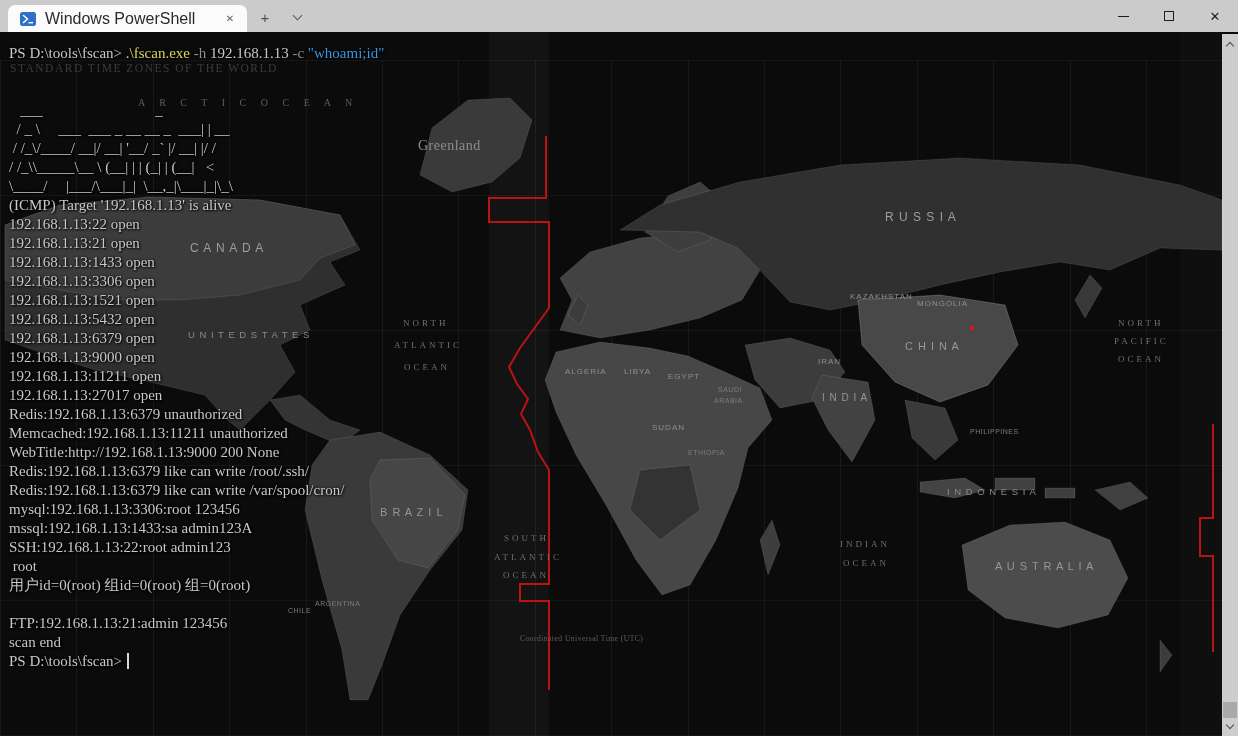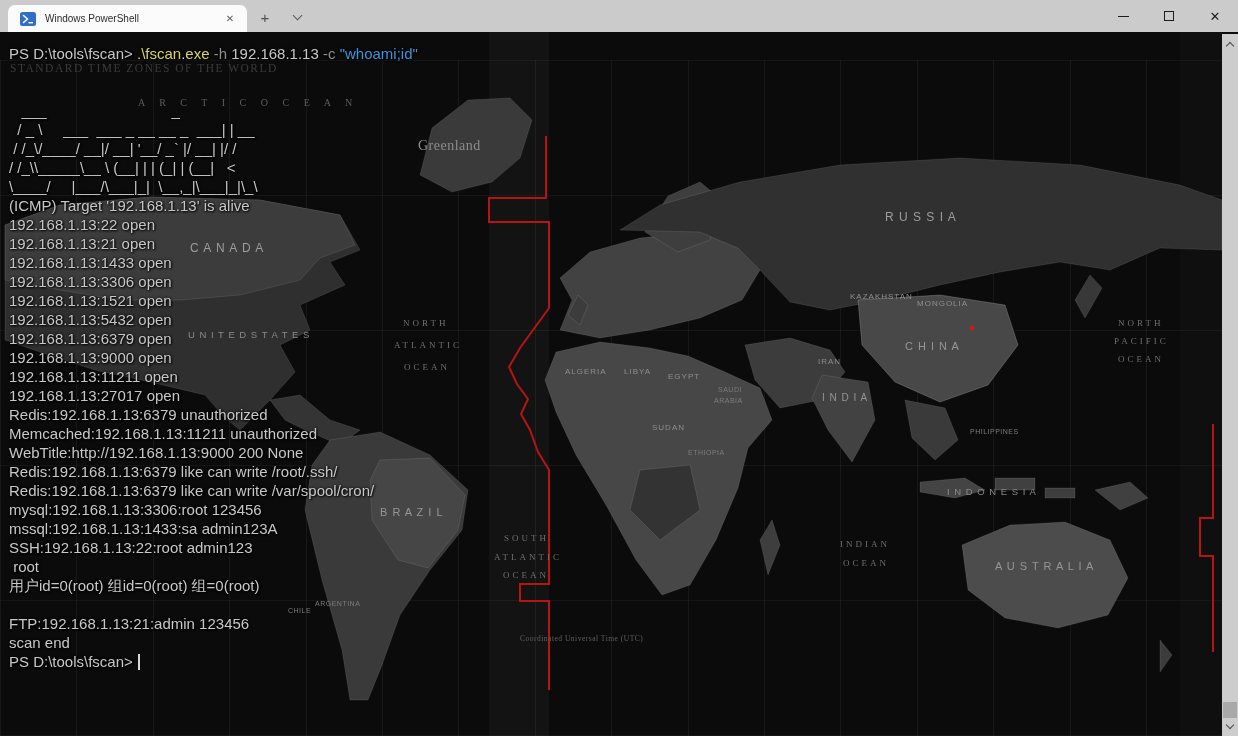--- a/index.html
+++ b/index.html
@@ -11,21 +11,21 @@
   }
   *{box-sizing:border-box}
   html,body{margin:0;padding:0;background:#000}
   body{width:1238px;height:736px;overflow:hidden;font-family:"Liberation Sans",sans-serif}
   .window{position:relative;width:1238px;height:736px;background:#000}
 
   
   .titlebar{position:absolute;top:0;left:0;right:0;height:32px;background:var(--titlebar_bg)}
   .tab{position:absolute;left:8px;top:5px;width:239px;height:27px;background:var(--tab_bg);
        border-radius:7px 7px 0 0;display:flex;align-items:center;padding:0 8px 0 12px;gap:9px}
-  .tab-title{flex:1;font-size:10px;color:var(--tab_text);white-space:nowrap;overflow:hidden}
+  .tab-title{flex:1;font-size:16px;color:var(--tab_text);white-space:nowrap;overflow:hidden}
   .tab-close{width:18px;height:18px;display:flex;align-items:center;justify-content:center;
              font-size:10px;color:#5f5f5f;border-radius:3px}
   .bar-btn{position:absolute;top:7px;width:26px;height:20px;display:flex;align-items:center;
            justify-content:center;color:#5c5c5c;border-radius:3px}
   .newtab{left:252px;font-size:15px;font-weight:400;color:#4f4f4f}
   .tabdrop{left:284px}
   .chev-down{width:7px;height:7px;border-right:1.4px solid #5c5c5c;border-bottom:1.4px solid #5c5c5c;
              transform:rotate(45deg);margin-top:-3px}
   .win-controls{position:absolute;right:0;top:0;height:32px;display:flex}
   .win-btn{width:46px;height:32px;display:flex;align-items:center;justify-content:center;color:#1d1d1d}
@@ -47,21 +47,21 @@
   .cty9{font-family:"Liberation Sans",sans-serif;font-size:9.5px;letter-spacing:1px;fill:#8a8a8a}
   .sm{font-family:"Liberation Sans",sans-serif;font-size:8px;letter-spacing:1px;fill:#8f8f8f}
   .sm6{font-family:"Liberation Sans",sans-serif;font-size:7px;letter-spacing:.5px;fill:#7d7d7d}
   .ocean8{font-family:"Liberation Serif",serif;font-size:9px;letter-spacing:3px;fill:#6f6f6f}
   .oceanbig{font-family:"Liberation Serif",serif;font-size:10px;letter-spacing:6px;fill:#5d5d5d}
   .serifname{font-family:"Liberation Serif",serif;font-size:14px;fill:#8d8d8d;letter-spacing:.5px}
   .utc{font-family:"Liberation Serif",serif;font-size:7.5px;fill:#606060;letter-spacing:.5px}
   .maptitle{font-family:"Liberation Serif",serif;font-size:11.5px;fill:#3c3c3c;letter-spacing:1.5px}
 
   pre.term{position:absolute;top:0;left:0;margin:0;padding:12px 0 0 9px;
-           font-family:Liberation Sans, sans-serif;
+           font-family:Liberation Serif, serif;
            font-size:15px;line-height:19px;color:var(--foreground);
            text-shadow:0 0 3px rgba(0,0,0,.95),1px 1px 2px rgba(0,0,0,.9)}
   .c-y{color:var(--command_yellow)} .c-g{color:var(--parameter_gray)} .c-b{color:var(--string_blue)}
   .cursor{display:inline-block;width:2px;height:16px;background:#d8d8d8;vertical-align:text-bottom;margin-left:1px}
 
   
   .scrollbar{position:absolute;right:0;top:34px;bottom:0;width:16px;background:var(--scrollbar_track)}
   .sb-btn{position:absolute;left:0;width:16px;height:16px;display:flex;align-items:center;justify-content:center}
   .sb-up{top:2px} .sb-down{bottom:1px}
   .chev{width:6px;height:6px;border-right:1.3px solid #4a4a4a;border-bottom:1.3px solid #4a4a4a}

